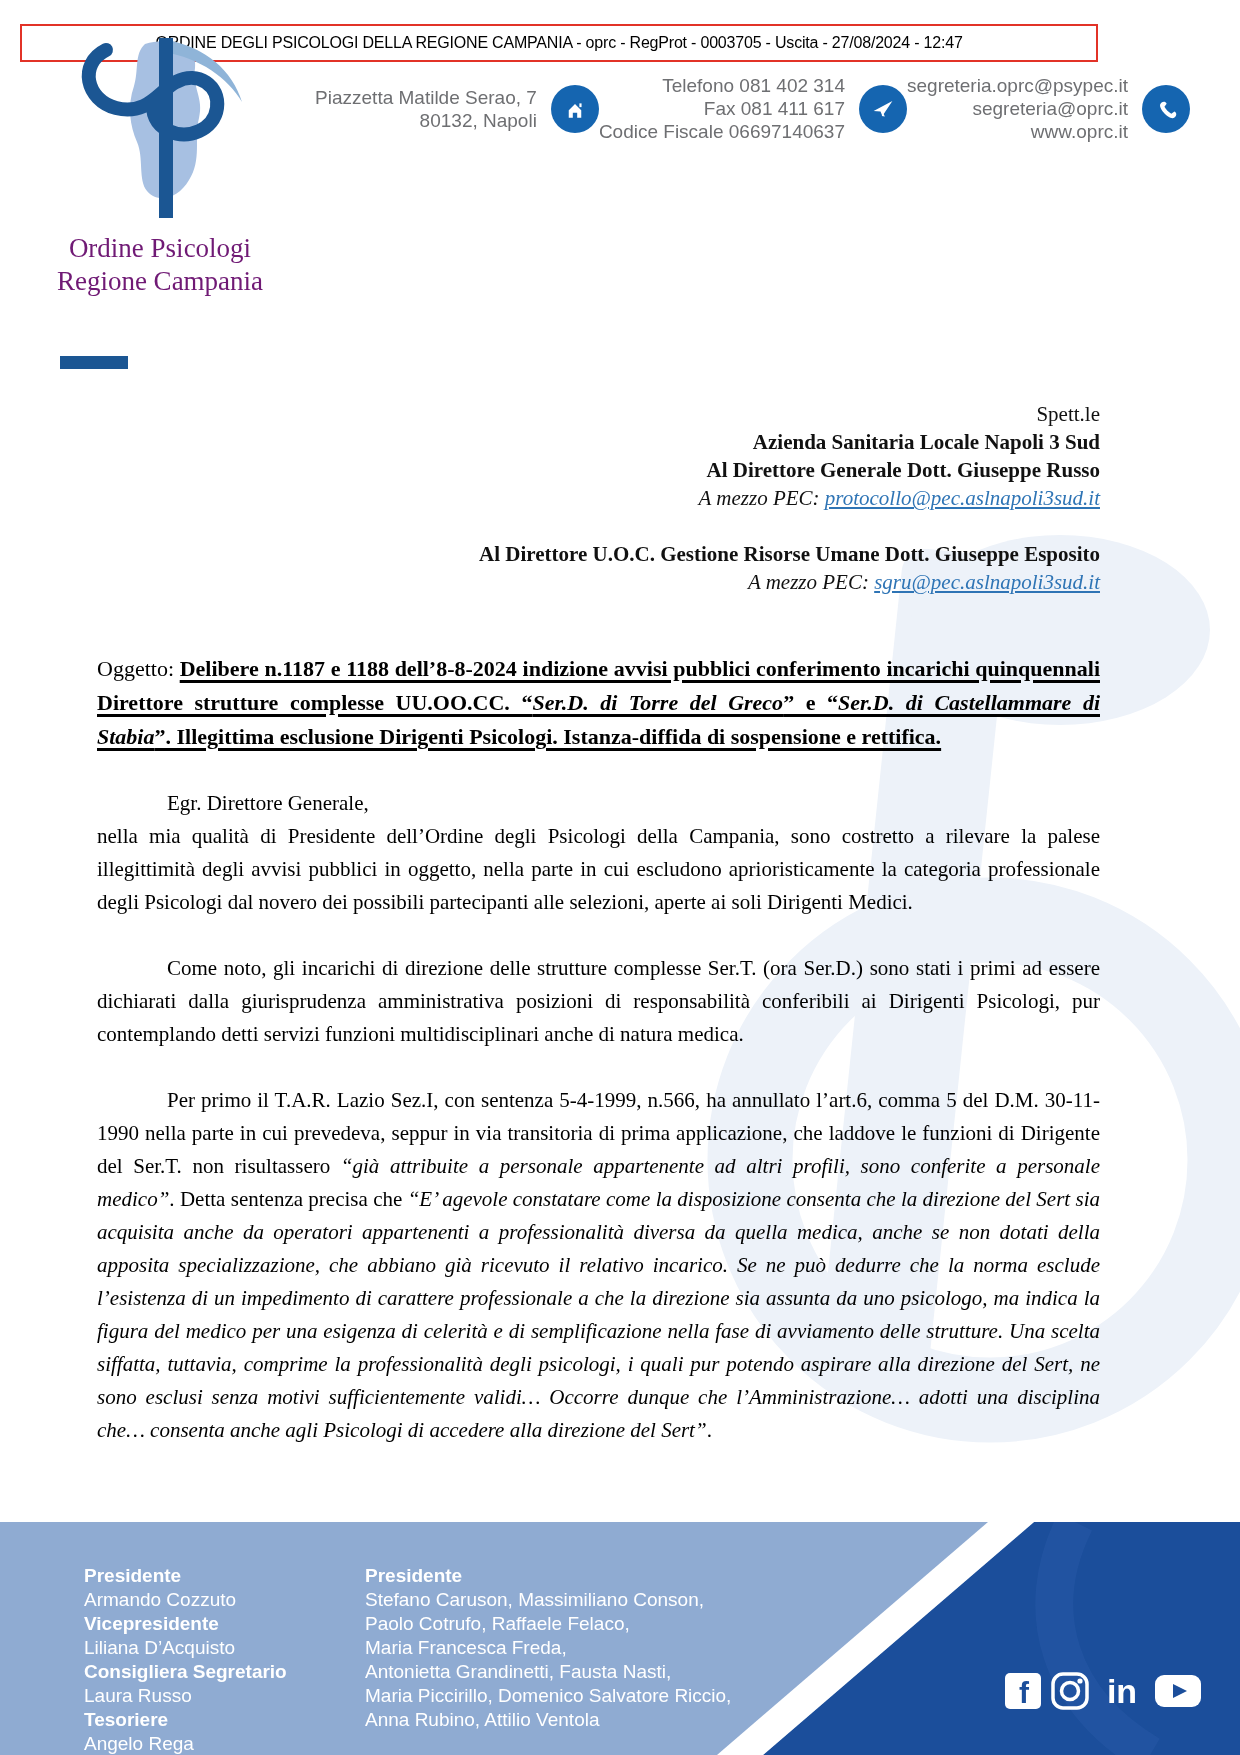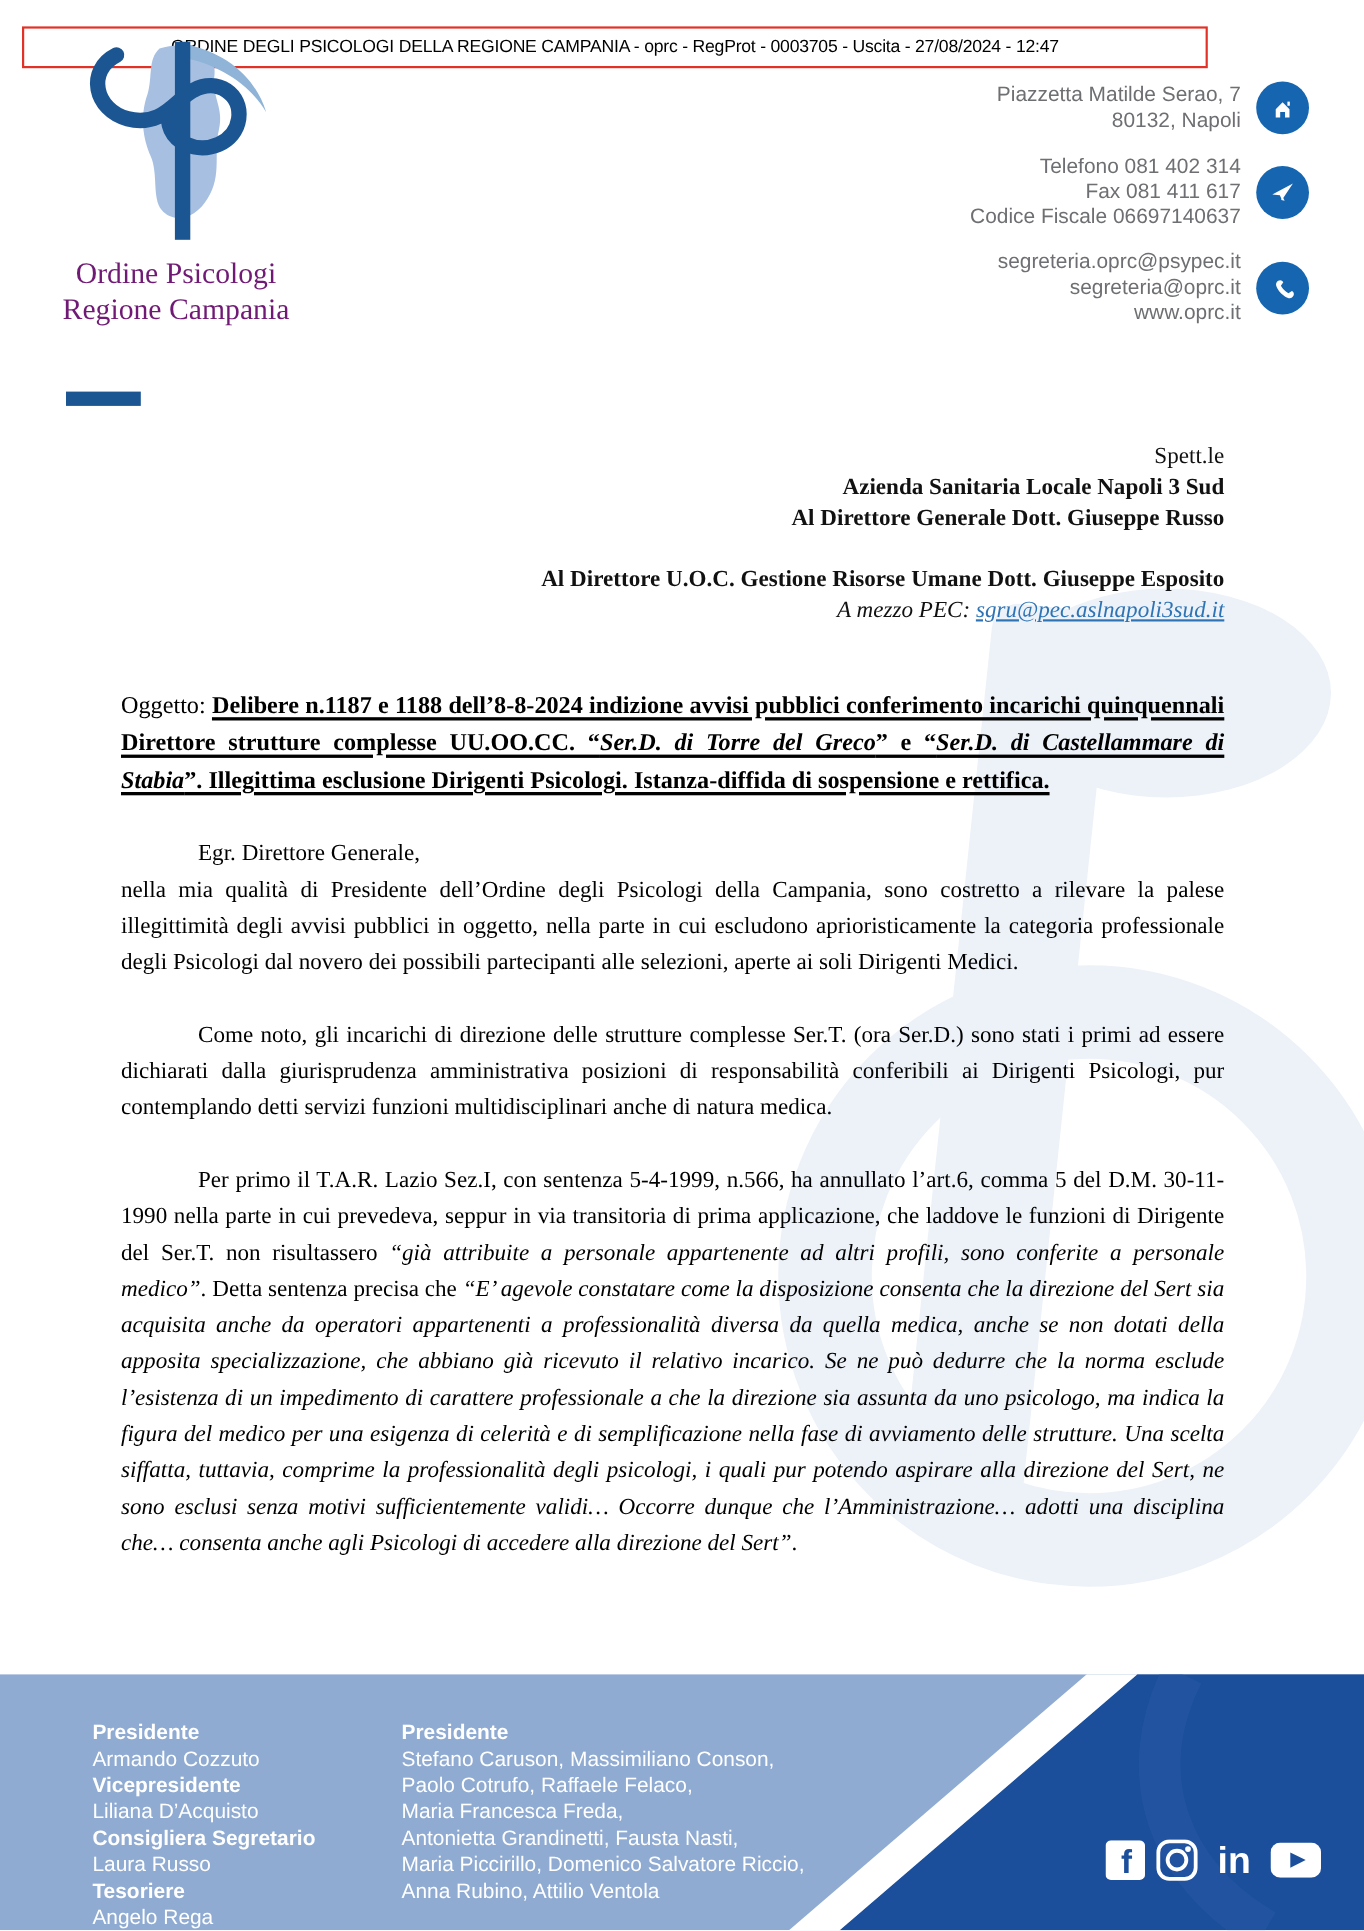--- a/index.html
+++ b/index.html
@@ -11,28 +11,28 @@
   .banner{position:absolute;left:20px;top:24px;width:1074px;height:34px;
           border:2px solid #e23227;z-index:2;display:flex;align-items:center;justify-content:center;}
   .banner span{font-family:"Liberation Sans",sans-serif;font-size:16px;color:#000;
                letter-spacing:-0.2px;white-space:nowrap;}
   
   .logo-svg{position:absolute;left:48px;top:36px;z-index:3;}
   .logo-text{position:absolute;left:28px;top:232px;width:264px;text-align:center;z-index:3;
              font-family:"Liberation Serif",serif;font-size:27px;line-height:33px;color:#701a75;}
   .logo-bar{position:absolute;left:60px;top:356px;width:68px;height:13px;background:#1b5693;z-index:3;}
   
-  .contact{position:absolute;right:50px;top:74px;z-index:3;display:flex;flex-direction:column;}
+  .contact{position:absolute;right:50px;top:74px;z-index:3;display:flex;}
   .c-row{display:flex;align-items:center;justify-content:flex-end;margin-bottom:18px;}
   .c-text{text-align:right;font-family:"Liberation Sans",sans-serif;font-size:19px;
           line-height:23px;color:#6e6f72;margin-right:14px;}
   .c-icon{width:48px;height:48px;border-radius:50%;background:#1565b0;flex:0 0 48px;
           display:flex;align-items:center;justify-content:center;}
   
-  .letter{position:absolute;left:110px;top:400px;width:1003px;z-index:1;}
+  .letter{position:absolute;left:97px;top:400px;width:1003px;z-index:1;}
   .recipient{text-align:right;font-size:21px;line-height:28px;}
   .recipient .b{font-weight:bold;}
   .recipient .i{font-style:italic;}
   .mt{margin-top:28px;}
   .link{color:#2e74b5;text-decoration:underline;font-style:italic;cursor:pointer;}
   .subject{margin:56px 0 0 0;text-align:justify;font-size:22px;line-height:34px;color:#000;}
   .subj-label{font-weight:normal;}
   .subj-u{font-weight:bold;text-decoration:underline;text-decoration-thickness:2.5px;text-underline-offset:4px;}
   .it{font-style:italic;}
   .para{margin:33px 0 0 0;text-align:justify;font-size:21px;line-height:33px;color:#000000;}
@@ -117,20 +117,23 @@
       </div>
     </div>
   </div>
 
   <div class="letter">
 
     <div class="recipient">
       <div>Spett.le</div>
       <div class="b">Azienda Sanitaria Locale Napoli 3 Sud</div>
       <div class="b">Al Direttore Generale Dott. Giuseppe Russo</div>
+      <div class="i">
+        <span>A mezzo PEC: </span><a class="link">protocollo@pec.aslnapoli3sud.it</a>
+      </div>
     </div>
 
     <div class="recipient mt">
       <div class="b">Al Direttore U.O.C. Gestione Risorse Umane Dott. Giuseppe Esposito</div>
       <div class="i">
         <span>A mezzo PEC: </span><a class="link">sgru@pec.aslnapoli3sud.it</a>
       </div>
     </div>
 
     <p class="subject"><span class="subj-label">Oggetto: </span><span class="subj-u"><span>Delibere n.1187 e 1188 dell’8-8-2024 indizione avvisi pubblici conferimento incarichi quinquennali Direttore strutture complesse UU.OO.CC. “</span><span class="it">Ser.D. di Torre del Greco</span><span>” e “</span><span class="it">Ser.D. di Castellammare di Stabia</span><span>”. Illegittima esclusione Dirigenti Psicologi. Istanza-diffida di sospensione e rettifica.</span></span></p>

